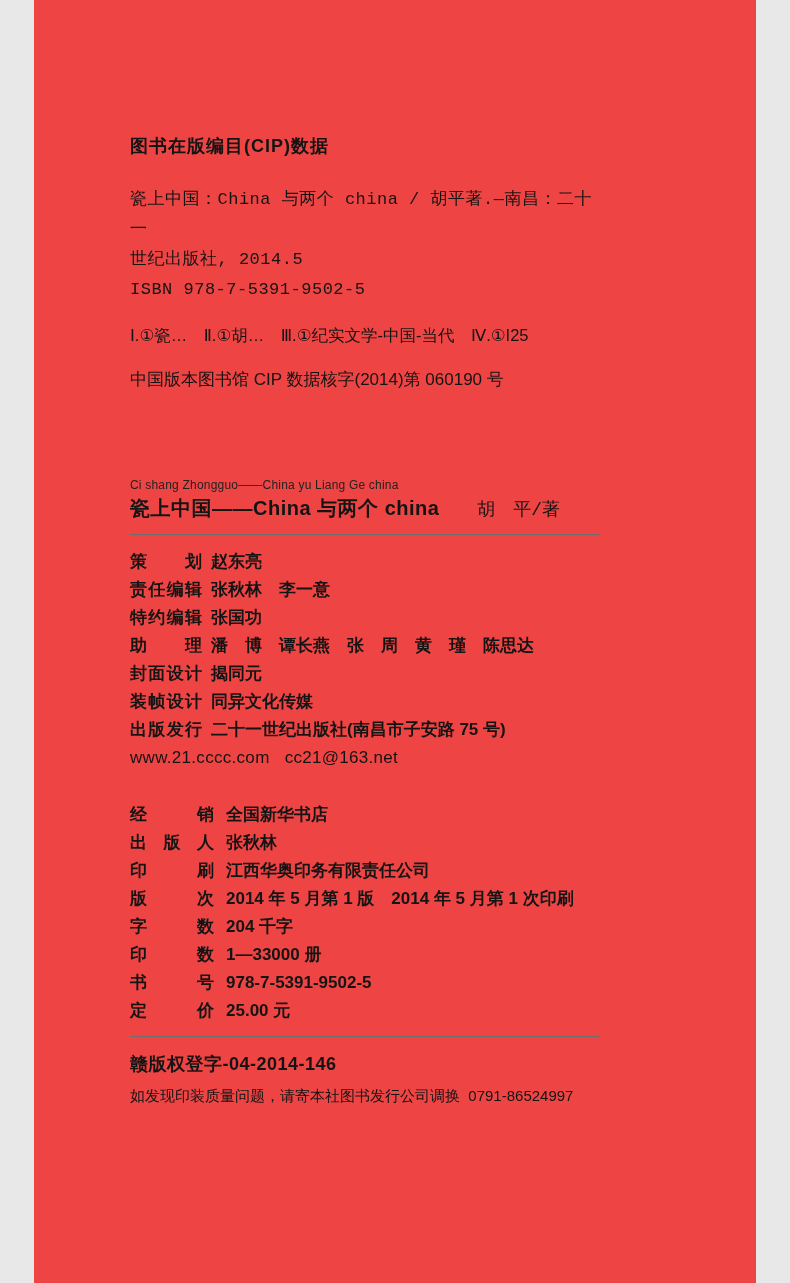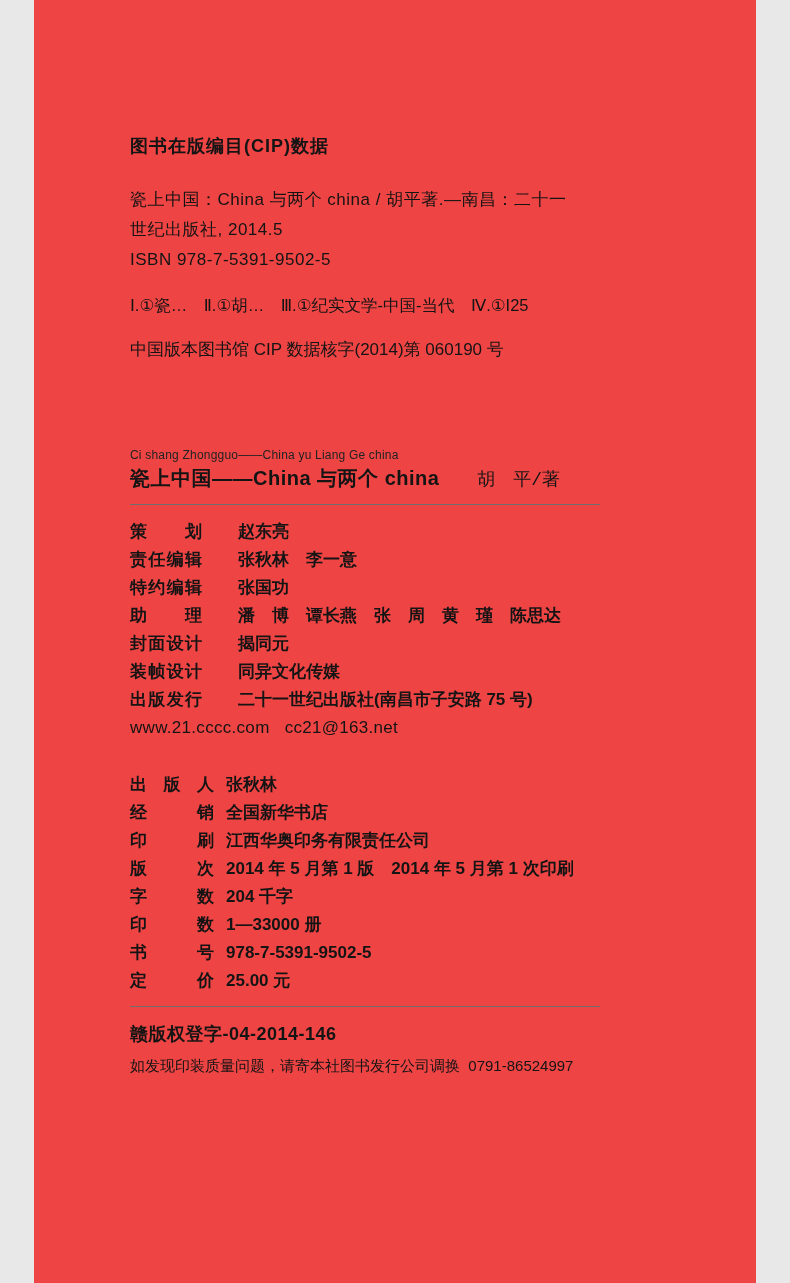--- a/index.html
+++ b/index.html
@@ -22,20 +22,21 @@
     padding-top: 134px;
     font-size: 18px;
     font-weight: 700;
     letter-spacing: 1px;
   }
   .cip-block {
     margin-top: 27px;
     font-size: 17px;
     line-height: 30px;
     letter-spacing: 0.5px;
+    font-family: Liberation Mono, monospace;
   }
   .cip-class {
     margin-top: 16px;
     font-size: 16.5px;
     line-height: 28px;
   }
   .cip-record {
     margin-top: 17px;
     font-size: 17px;
     line-height: 28px;
@@ -66,21 +67,21 @@
   }
   .rule {
     border: none;
     border-top: 1.5px solid #6e6e6e;
     margin: 12px 0 0 0;
     width: 470px;
   }
   
   .rows { font-size: 17px; }
   .credits { margin-top: 13px; }
-  .credits .row { height: 28px; line-height: 28px; gap: 27px; }
+  .credits .row { height: 28px; line-height: 28px; }
   .publication { margin-top: 29px; }
   .publication .row { height: 28px; line-height: 28px; }
   .row { display: flex; white-space: pre; }
   .lbl {
     display: inline-block;
     font-weight: 700;
     text-align: justify;
     text-align-last: justify;
     flex: none;
   }
@@ -162,28 +163,28 @@
       </div>
       <div class="row">
         <span class="lbl">出版发行</span>
         <span class="val">二十一世纪出版社(南昌市子安路 75 号)</span>
       </div>
       <div class="webline">www.21.cccc.com   cc21@163.net</div>
     </div>
 
     <div class="rows publication">
       <div class="row">
+        <span class="lbl">经销</span>
+        <span class="val">全国新华书店</span>
+      </div>
+      <div class="row">
         <span class="lbl">出版人</span>
         <span class="val">张秋林</span>
       </div>
       <div class="row">
-        <span class="lbl">经销</span>
-        <span class="val">全国新华书店</span>
-      </div>
-      <div class="row">
         <span class="lbl">印刷</span>
         <span class="val">江西华奥印务有限责任公司</span>
       </div>
       <div class="row">
         <span class="lbl">版次</span>
         <span class="val">2014 年 5 月第 1 版　2014 年 5 月第 1 次印刷</span>
       </div>
       <div class="row">
         <span class="lbl">字数</span>
         <span class="val">204 千字</span>

